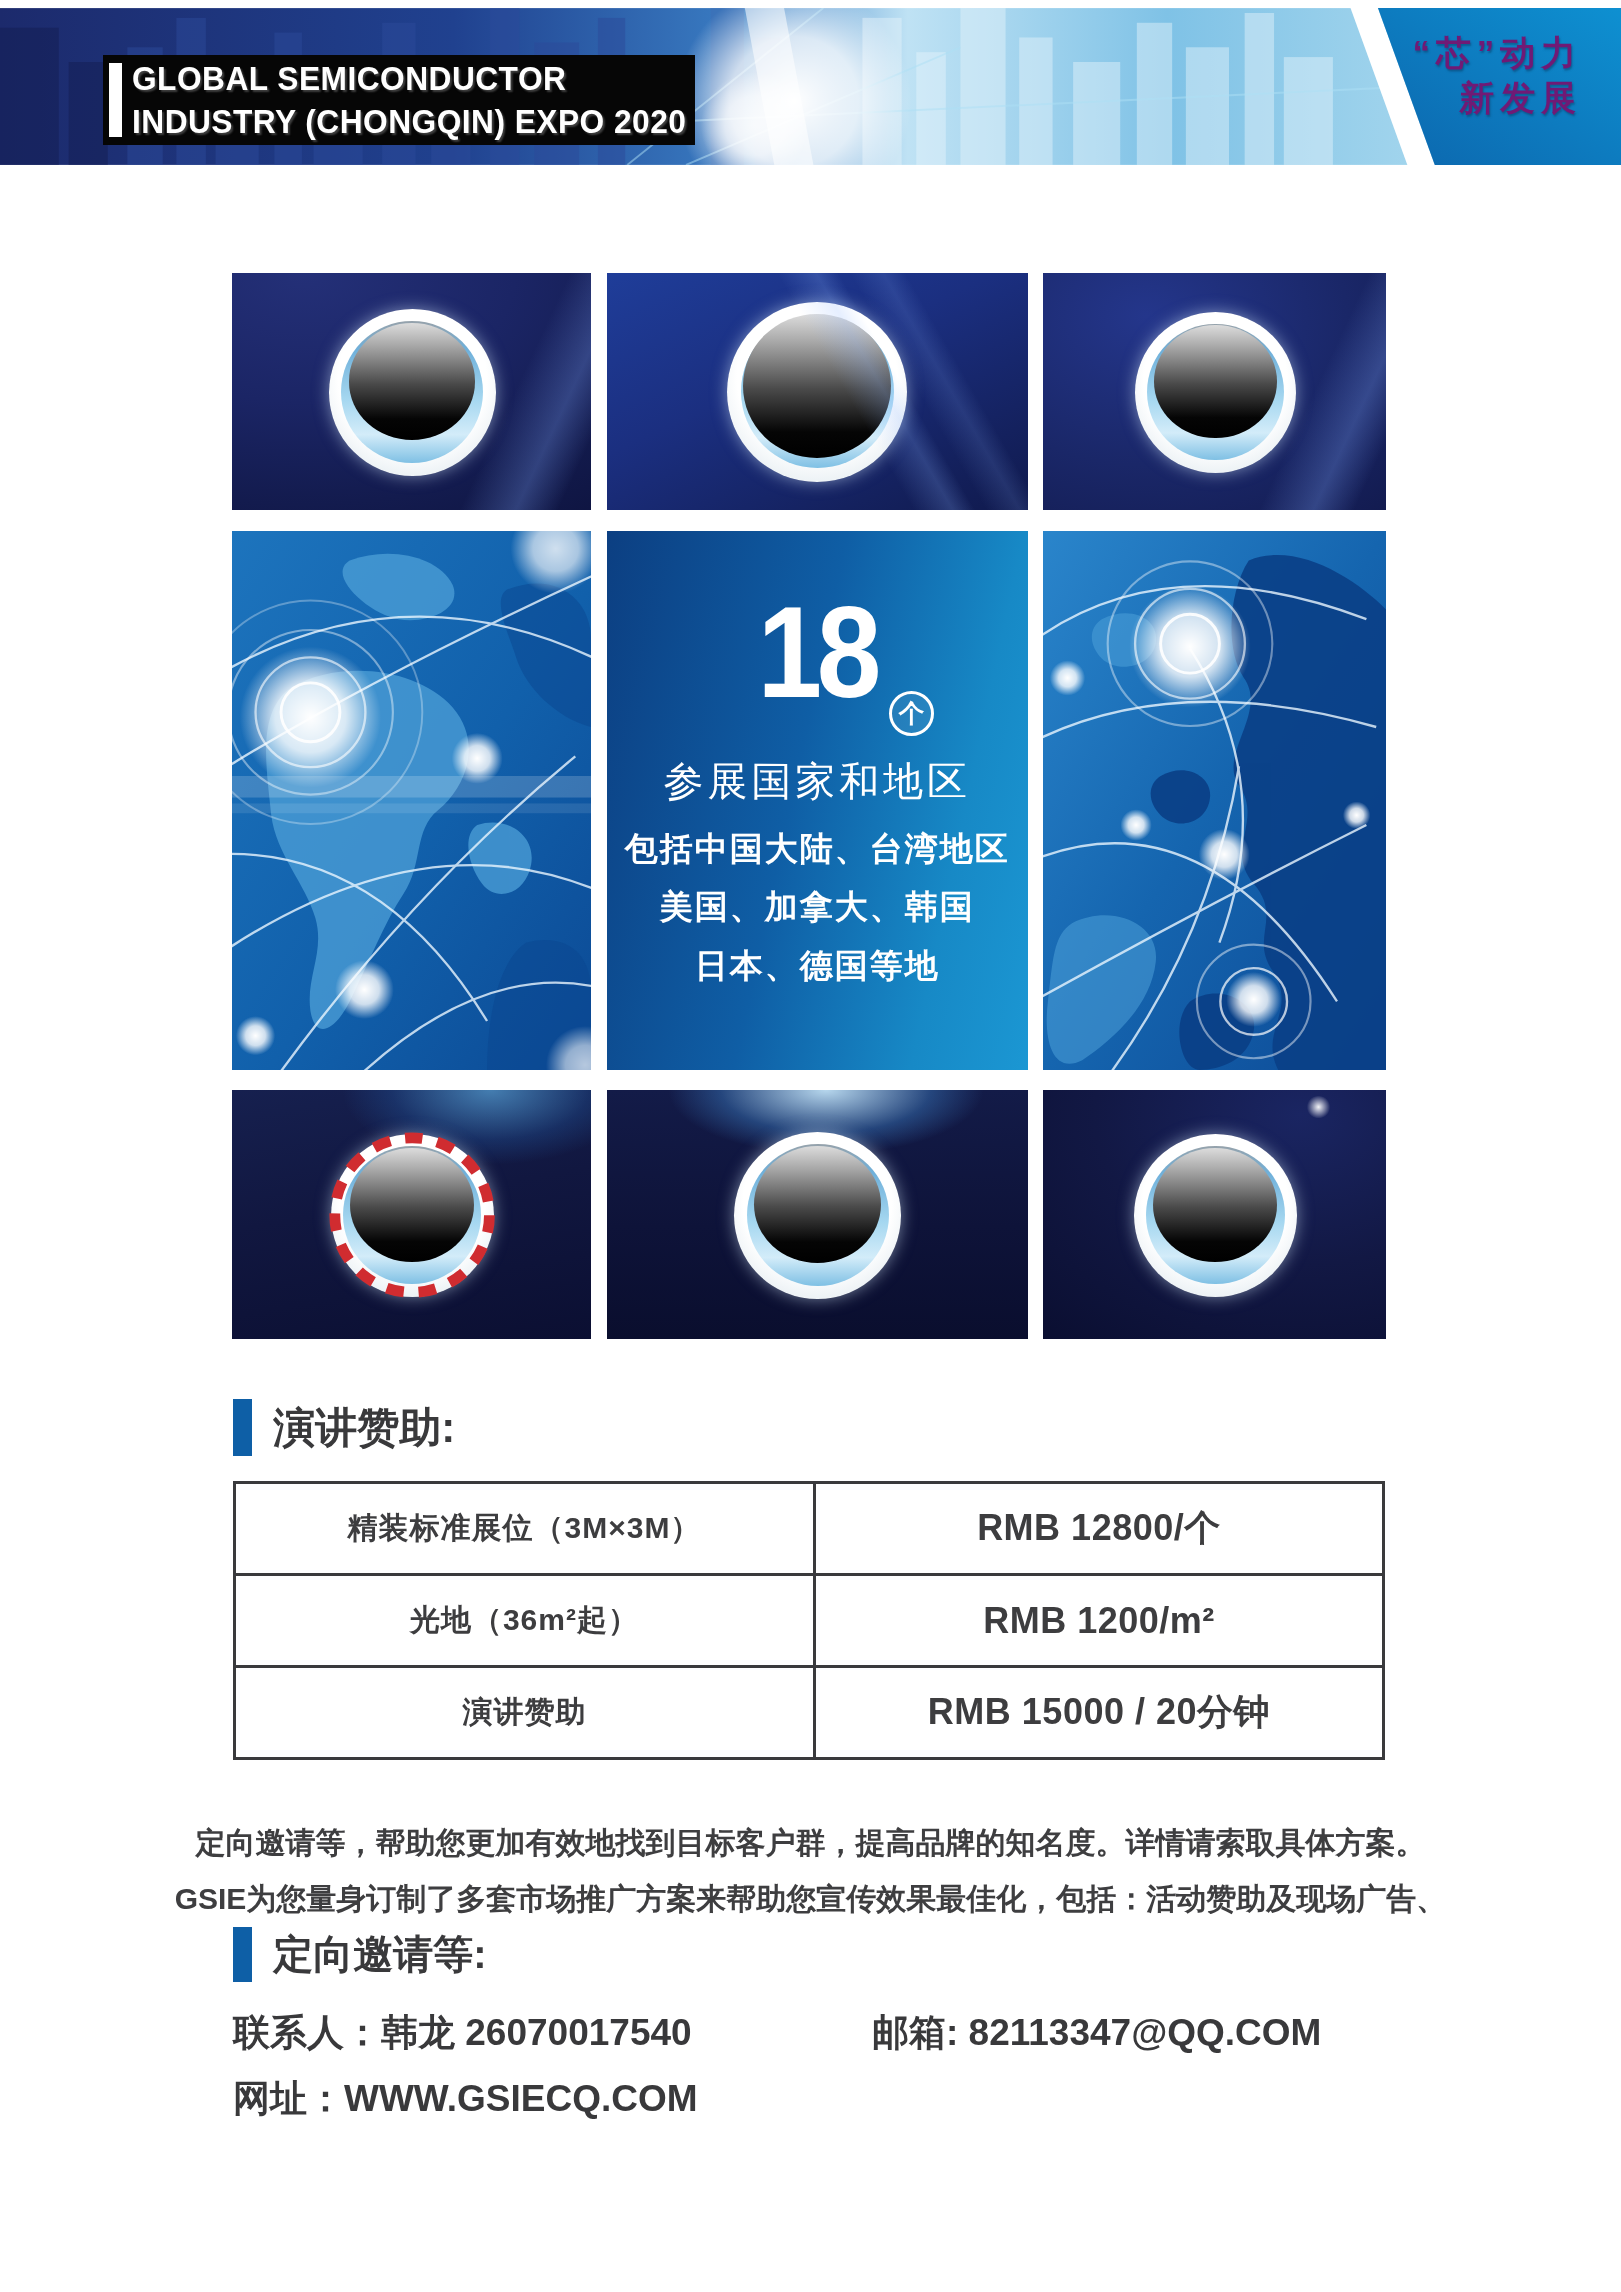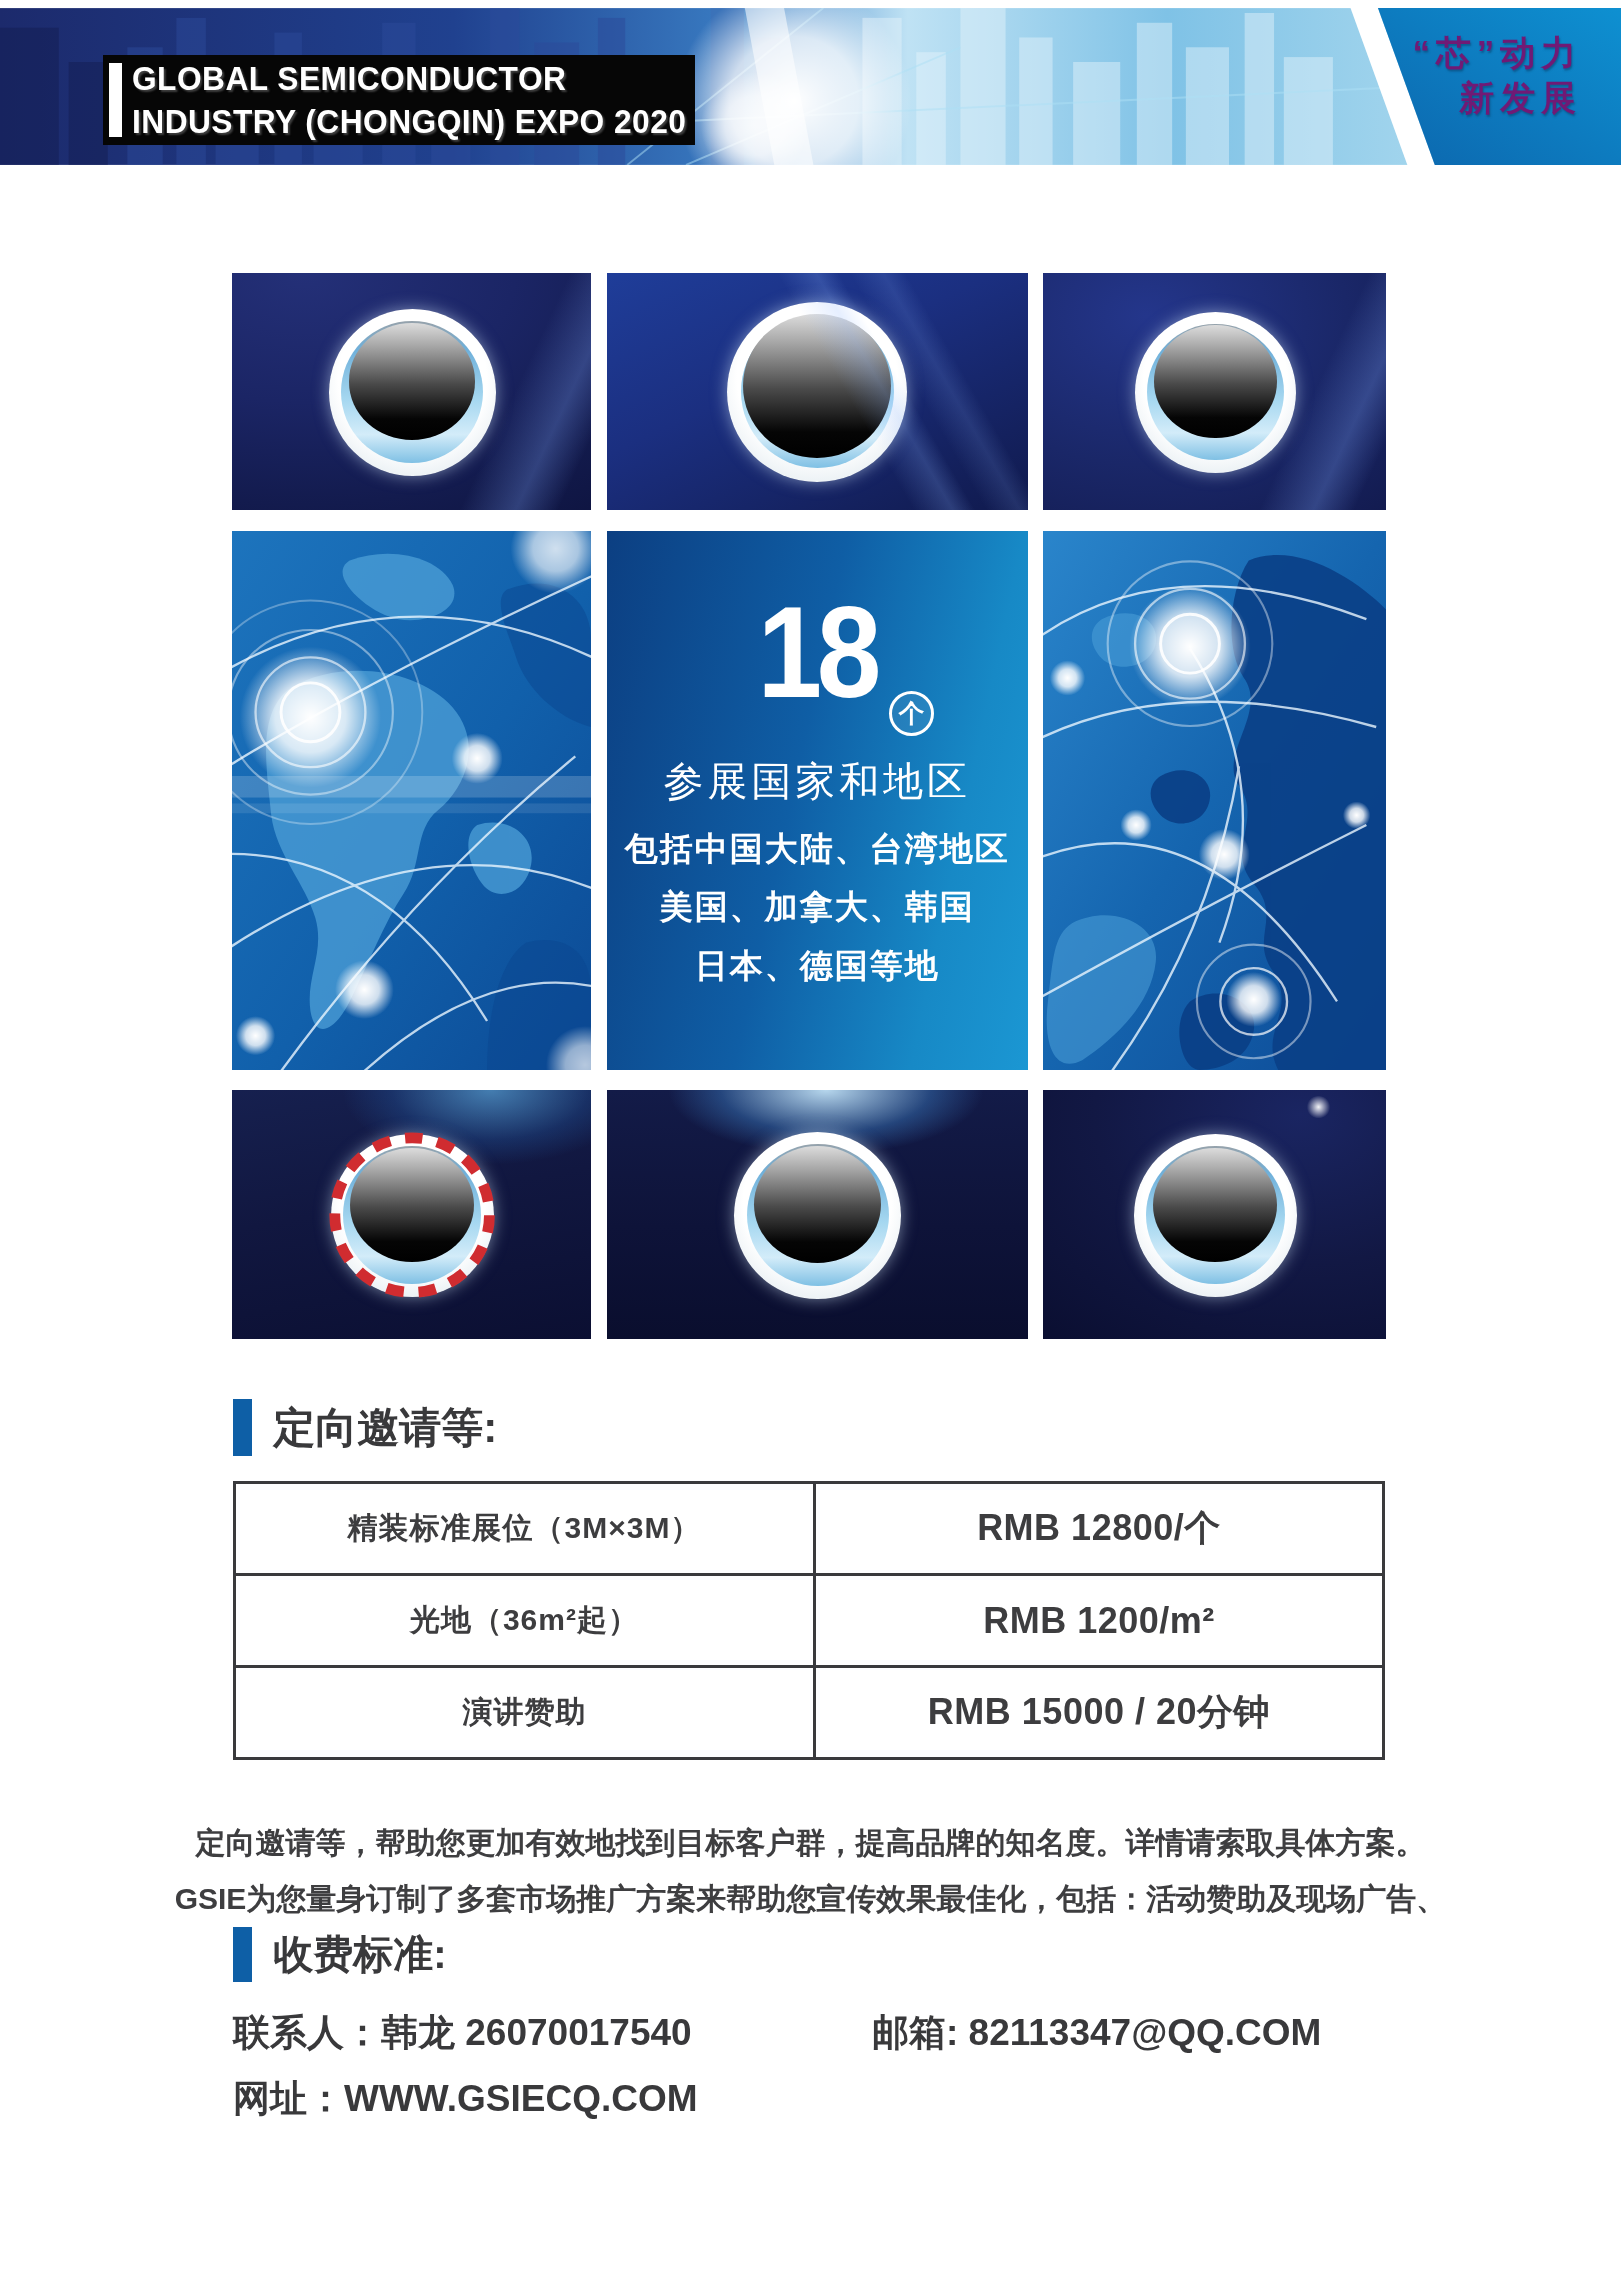--- a/index.html
+++ b/index.html
@@ -320,21 +320,21 @@
     <div class="tile t-dark-f dot-tr">
       <div class="lens" style="width:163px;height:163px;margin:-81px 0 0 -81px;">
         <div class="lens-ring"></div>
         <div class="lens-sphere"></div>
       </div>
     </div>
   </div>
 
   <div id="fees-heading" class="sec-heading">
     <div class="sec-bar"></div>
-    <div class="sec-label">定向邀请等:</div>
+    <div class="sec-label">演讲赞助:</div>
   </div>
 
   <div id="fee-table">
     <div class="fee-row">
       <div class="fee-cell fee-item">精装标准展位（3M×3M）</div>
       <div class="fee-cell fee-price">RMB 12800/个</div>
     </div>
     <div class="fee-row">
       <div class="fee-cell fee-item">光地（36m²起）</div>
       <div class="fee-cell fee-price">RMB 1200/m²</div>
@@ -345,21 +345,21 @@
     </div>
   </div>
 
   <div id="promo">
     <div class="promo-line">定向邀请等，帮助您更加有效地找到目标客户群，提高品牌的知名度。详情请索取具体方案。</div>
     <div class="promo-line">GSIE为您量身订制了多套市场推广方案来帮助您宣传效果最佳化，包括：活动赞助及现场广告、</div>
   </div>
 
   <div id="contact-heading" class="sec-heading">
     <div class="sec-bar"></div>
-    <div class="sec-label">收费标准:</div>
+    <div class="sec-label">定向邀请等:</div>
   </div>
 
   <div id="contact-person" class="contact-text">联系人：韩龙  26070017540</div>
   <div id="contact-email" class="contact-text">邮箱: 82113347@QQ.COM</div>
   <div id="contact-site" class="contact-text">网址：WWW.GSIECQ.COM</div>
 
 </div>
 
 
 </body></html>

